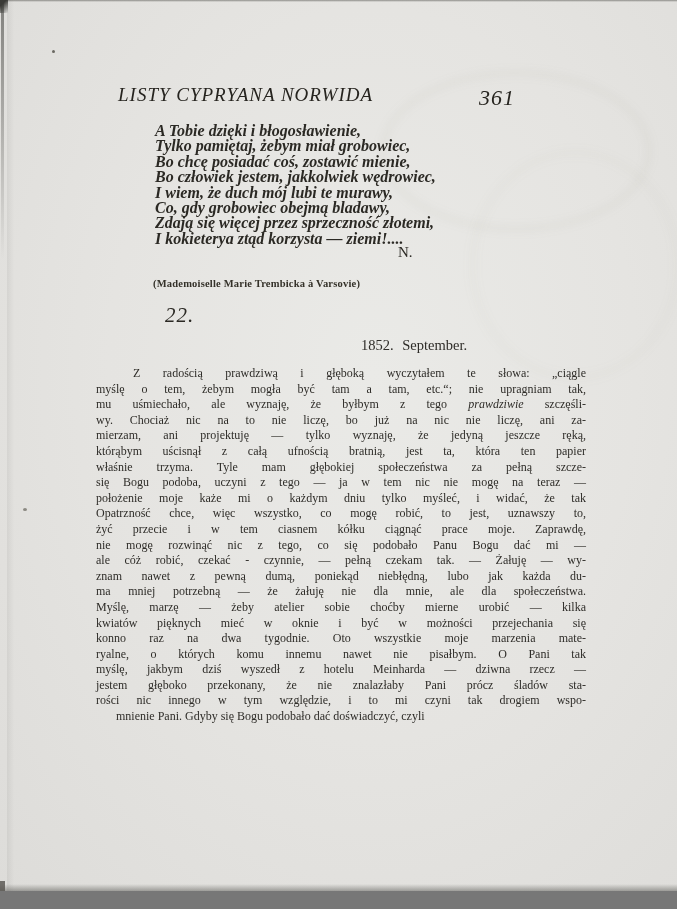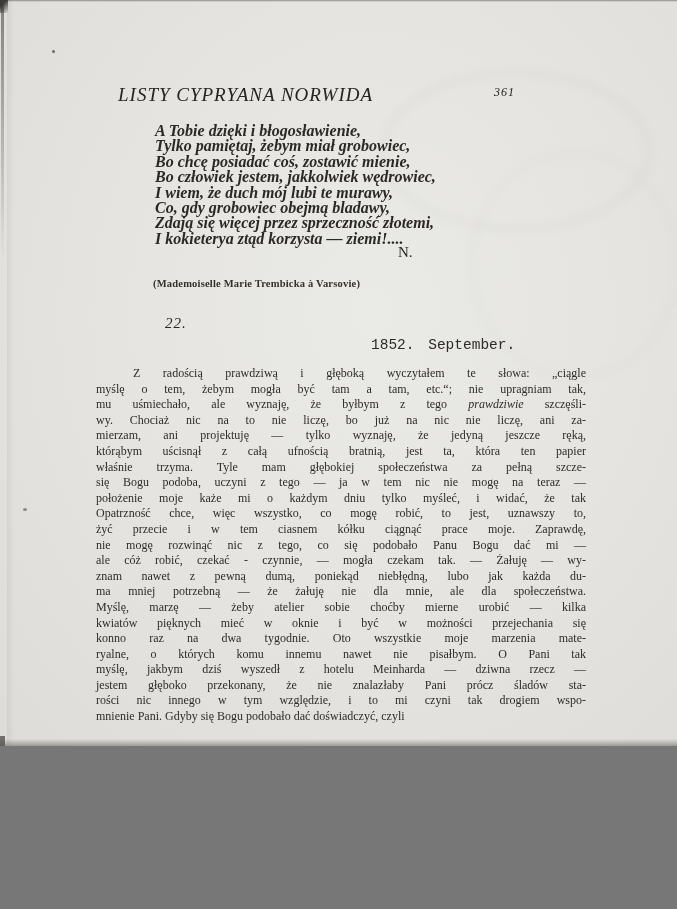--- a/index.html
+++ b/index.html
@@ -1,19 +1,19 @@
 <!DOCTYPE html>
 <html><head>
 <meta charset="utf-8">
 <style>
   html, body { margin: 0; padding: 0; background: #777; }
   .scan {
     position: relative;
     width: 677px;
-    height: 746px;
+    height: 891px;
     overflow: hidden;
     background: radial-gradient(ellipse at 55% 42%, #eaeae7 0%, #e5e4e1 50%, #dddcd9 100%);
     font-family: "Liberation Serif", "DejaVu Serif", serif;
     color: #2e2c28;
   }
 
   
   .edge-top    { position: absolute; top: 0; left: 0; right: 0; height: 2px;
                  background: linear-gradient(180deg, rgba(70,70,65,0.55), rgba(70,70,65,0)); }
   .corner-tl   { position: absolute; top: 0; left: 0; width: 8px; height: 13px;
@@ -29,42 +29,42 @@
   .speck-1 { position: absolute; left: 52px; top: 50px;  width: 3px; height: 3px; background: #6a6862; border-radius: 50%; }
   .speck-2 { position: absolute; left: 23px; top: 508px; width: 4px; height: 3px; background: #8b8982; border-radius: 50%; }
   .ghost-arc-1 { position: absolute; left: 380px; top: 70px; width: 260px; height: 150px;
                  border: 6px solid rgba(120,118,105,0.05); border-radius: 50%; filter: blur(4px); }
   .ghost-arc-2 { position: absolute; left: 470px; top: 150px; width: 200px; height: 220px;
                  border: 5px solid rgba(120,118,105,0.04); border-radius: 50%; filter: blur(5px); }
 
   
   .title   { position: absolute; left: 118px; top: 84px; font-size: 19px; font-style: italic;
              letter-spacing: 1px; color: #26241f; white-space: nowrap; }
-  .pagenum { position: absolute; left: 494px; top: 85px; font-size: 12px; font-style: italic;
+  .pagenum { position: absolute; left: 479px; top: 85px; font-size: 22px; font-style: italic;
              letter-spacing: 1px; color: #26241f; }
 
   
   .poem { position: absolute; left: 155px; top: 123px; font-size: 16px; line-height: 15.4px;
           font-style: italic; font-weight: 700; color: #2b2924; white-space: nowrap; }
   .signature { position: absolute; left: 398px; top: 244px; font-size: 15px; color: #2b2924; }
   .addressee { position: absolute; left: 153px; top: 278px; font-size: 10.5px; font-weight: 700;
                letter-spacing: 0.2px; color: #343129; white-space: nowrap; }
 
   
-  .letter-number { position: absolute; left: 165px; top: 303px; font-size: 15px; font-style: italic;
-                   letter-spacing: 1px; color: #2b2924; margin-top: 12px; }
-  .dateline { position: absolute; left: 371px; top: 337px; font-size: 14.5px; color: #2e2c28;
-              word-spacing: 5px; white-space: nowrap; font-family: Liberation Mono, monospace; }
+  .letter-number { position: absolute; left: 165px; top: 303px; font-size: 21px; font-style: italic;
+                   letter-spacing: 1px; color: #2b2924; }
+  .dateline { position: absolute; left: 361px; top: 337px; font-size: 14.5px; color: #2e2c28;
+              word-spacing: 5px; white-space: nowrap; }
 
   
   .body-block { position: absolute; left: 96px; top: 366px; width: 490px;
                 font-size: 12px; line-height: 15.6px; color: #2e2c28; }
   .bline { text-align: justify; text-align-last: justify; }
   .bline.indent { text-indent: 37px; }
-  .bline.last { text-align-last: left; }
+  .bline.last { text-align-last: left; margin-left: 20px; }
   .it { font-style: italic; }
 </style>
 </head>
 <body>
 
 <div class="scan">
 
   <div class="edge-top"></div>
   <div class="edge-left"></div>
   <div class="crease-left"></div>
@@ -101,21 +101,21 @@
     <div class="bline"><span>mu uśmiechało, ale wyznaję, że byłbym z tego </span><span class="it">prawdziwie</span><span> szczęśli-</span></div>
     <div class="bline">wy.  Chociaż nic na to nie liczę, bo już na nic nie liczę, ani za-</div>
     <div class="bline">mierzam, ani projektuję — tylko wyznaję, że jedyną jeszcze ręką,</div>
     <div class="bline">którąbym uścisnął z całą ufnością bratnią, jest ta, która ten papier</div>
     <div class="bline">właśnie trzyma.  Tyle mam głębokiej społeczeństwa za pełną szcze-</div>
     <div class="bline">się Bogu podoba, uczyni z tego — ja w tem nic nie mogę na teraz —</div>
     <div class="bline">położenie moje każe mi o każdym dniu tylko myśleć, i widać, że tak</div>
     <div class="bline">Opatrzność chce, więc wszystko, co mogę robić, to jest, uznawszy to,</div>
     <div class="bline">żyć przecie i w tem ciasnem kółku ciągnąć prace moje.  Zaprawdę,</div>
     <div class="bline">nie mogę rozwinąć nic z tego, co się podobało Panu Bogu dać mi —</div>
-    <div class="bline">ale cóż robić, czekać - czynnie, — mogła czekam tak. — Żałuję — wy-</div>
+    <div class="bline">ale cóż robić, czekać - czynnie, — pełną czekam tak. — Żałuję — wy-</div>
     <div class="bline">znam nawet z pewną dumą, poniekąd niebłędną, lubo jak każda du-</div>
     <div class="bline">ma mniej potrzebną — że żałuję nie dla mnie, ale dla społeczeństwa.</div>
     <div class="bline">Myślę, marzę — żeby atelier sobie choćby mierne urobić — kilka</div>
     <div class="bline">kwiatów pięknych mieć w oknie i być w możności przejechania się</div>
     <div class="bline">konno raz na dwa tygodnie.  Oto wszystkie moje marzenia mate-</div>
     <div class="bline">ryalne, o których komu innemu nawet nie pisałbym.  O Pani tak</div>
     <div class="bline">myślę, jakbym dziś wyszedł z hotelu Meinharda — dziwna rzecz —</div>
     <div class="bline">jestem głęboko przekonany, że nie znalazłaby Pani prócz śladów sta-</div>
     <div class="bline">rości nic innego w tym względzie, i to mi czyni tak drogiem wspo-</div>
     <div class="bline last">mnienie Pani.  Gdyby się Bogu podobało dać doświadczyć, czyli</div>

